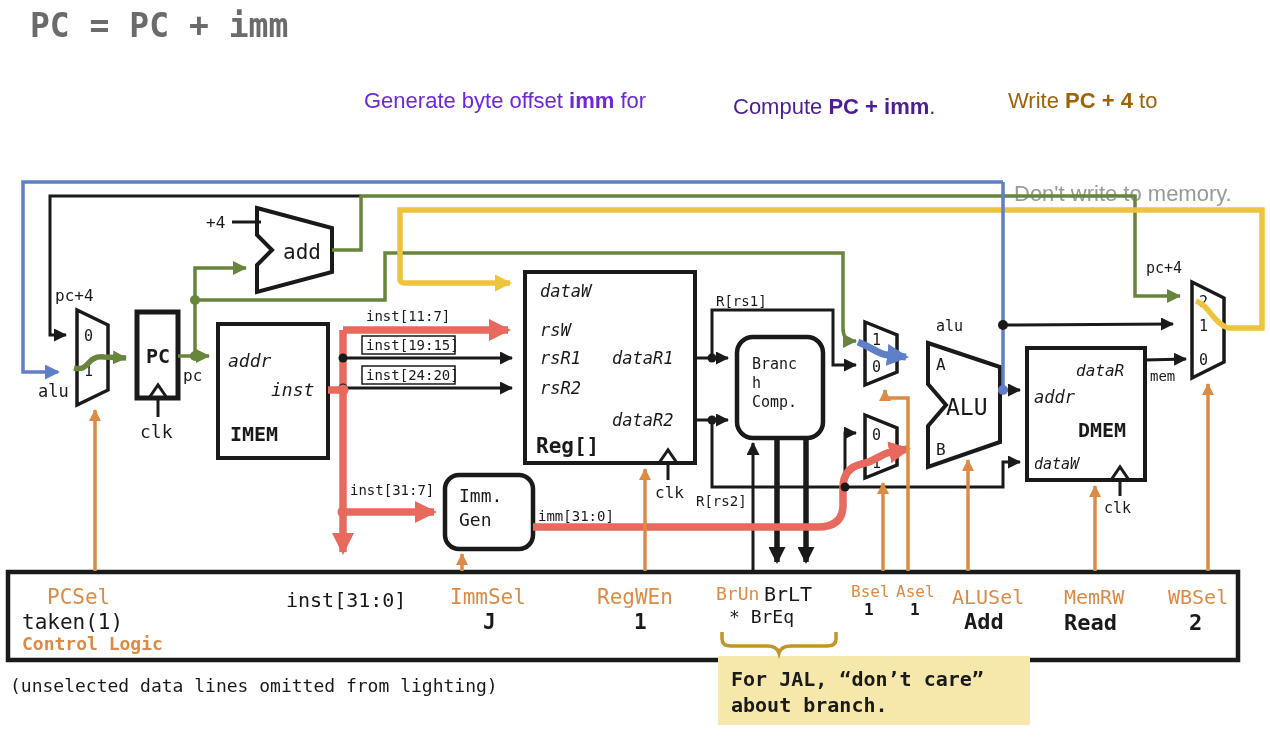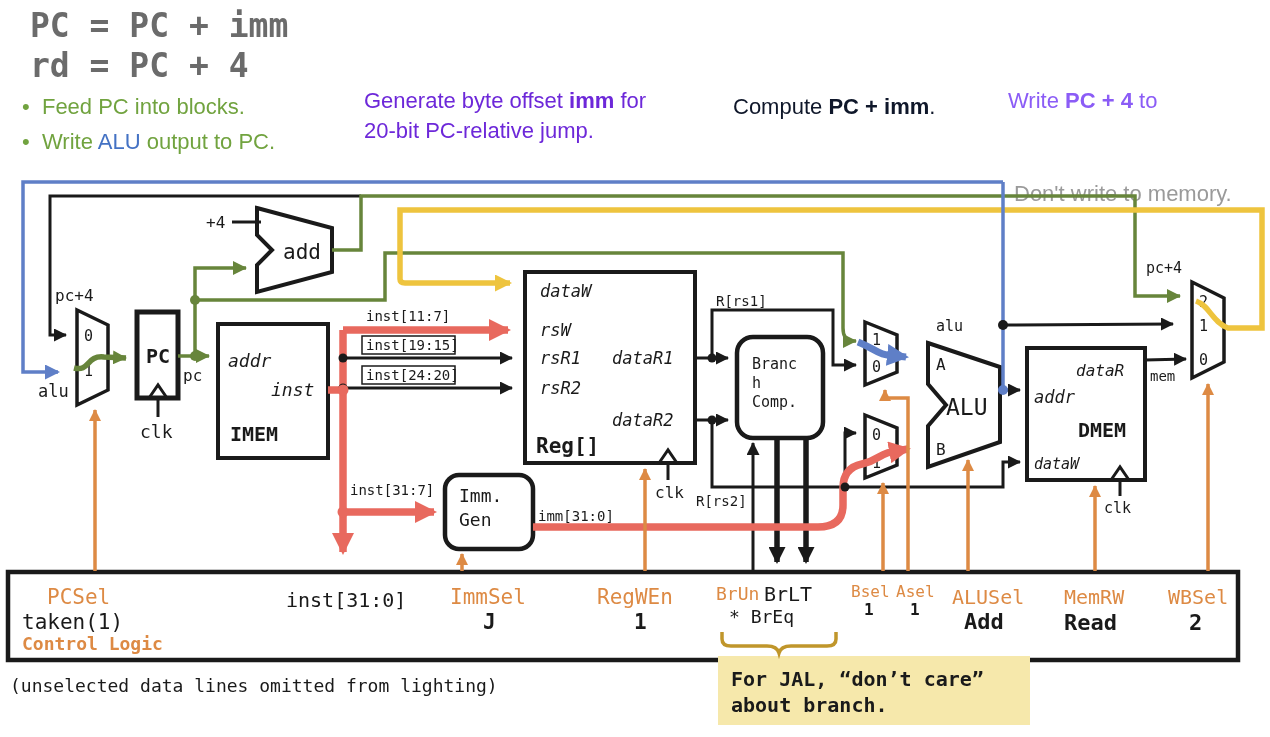--- a/index.html
+++ b/index.html
@@ -4,41 +4,39 @@
 <style>
   html,body{margin:0;padding:0;background:#ffffff;width:1270px;height:737px;overflow:hidden;}
   .abs{position:absolute;}
   .mono{font-family:"DejaVu Sans Mono",monospace;}
   .sans{font-family:"Liberation Sans",sans-serif;}
   #stage{position:relative;width:1270px;height:737px;background:#fff;}
   #code-head{left:30px;top:6px;font-size:33px;font-weight:bold;color:#6b6b6b;line-height:40px;white-space:pre;}
   .bullet-line{left:22px;font-size:22px;color:#71a33f;}
   .blue-t{color:#4472c4;}
   .red-note{left:364px;top:86px;font-size:22px;color:#6d28d9;line-height:30px;}
-  .blue-note{left:733px;top:94px;font-size:22px;color:#0f172a;}
-  .yellow-note{left:1008px;top:86px;font-size:22px;color:#8b5cf6;line-height:30px;}
+  .blue-note{left:733px;top:94px;font-size:22px;color:#4c1d95;}
+  .yellow-note{left:1008px;top:86px;font-size:22px;color:#a16207;line-height:30px;}
   .gray-note{left:1014px;top:149px;font-size:22px;color:#9a9a9a;margin-top:32px;}
   svg text{font-family:"DejaVu Sans Mono",monospace;fill:#1a1a1a;}
   .it{font-style:italic;}
   .b{font-weight:bold;}
   .org{fill:#dd8a44;}
   .t14{font-size:14px;} .t15{font-size:15px;} .t16{font-size:16px;} .t17{font-size:17px;}
   .t18{font-size:18px;} .t20{font-size:20px;} .t21{font-size:21px;} .t22{font-size:22px;} .t23{font-size:23px;}
 </style>
 </head>
 <body>
 
 <div id="stage">
 
-  <div id="code-head" class="abs mono"><span>PC = PC + imm</span><br><span>rd = PC + 4</span></div>
-
-  <div class="abs sans bullet-line" style="top:94px;"><span>•</span>&nbsp; <span>Feed PC into blocks.</span></div>
-  <div class="abs sans bullet-line" style="top:129px;"><span>•</span>&nbsp; <span>Write </span><span class="blue-t">ALU</span><span> output to PC.</span></div>
-
-  <div class="abs sans red-note"><span>Generate byte offset </span><b>imm</b><span> for</span><br><span>20-bit PC-relative jump.</span></div>
+  <div id="code-head" class="abs mono"><span>PC = PC + imm</span><br></div>
+
+
+  <div class="abs sans red-note"><span>Generate byte offset </span><b>imm</b><span> for</span><br></div>
 
   <div class="abs sans blue-note"><span>Compute </span><b>PC + imm</b><span>.</span></div>
 
   <div class="abs sans yellow-note"><span>Write </span><b>PC + 4</b><span> to</span><br></div>
 
   <div class="abs sans gray-note">Don't write to memory.</div>
 
   <svg class="abs" style="left:0;top:0;" width="1270" height="737" viewBox="0 0 1270 737">
     <defs>
       <marker id="aK" markerUnits="userSpaceOnUse" markerWidth="14" markerHeight="13" refX="12" refY="6.5" orient="auto">

